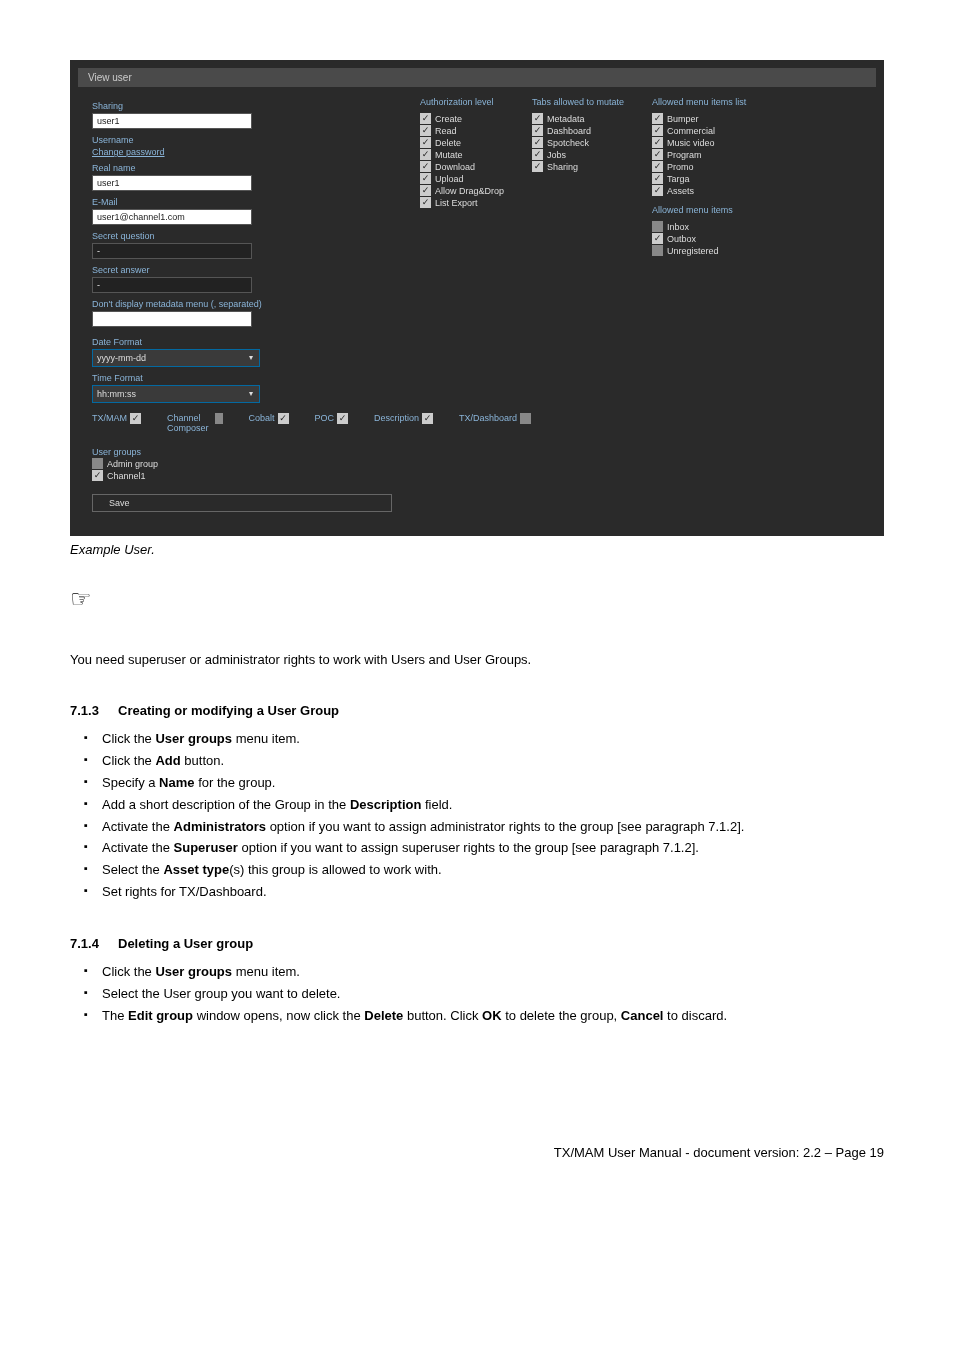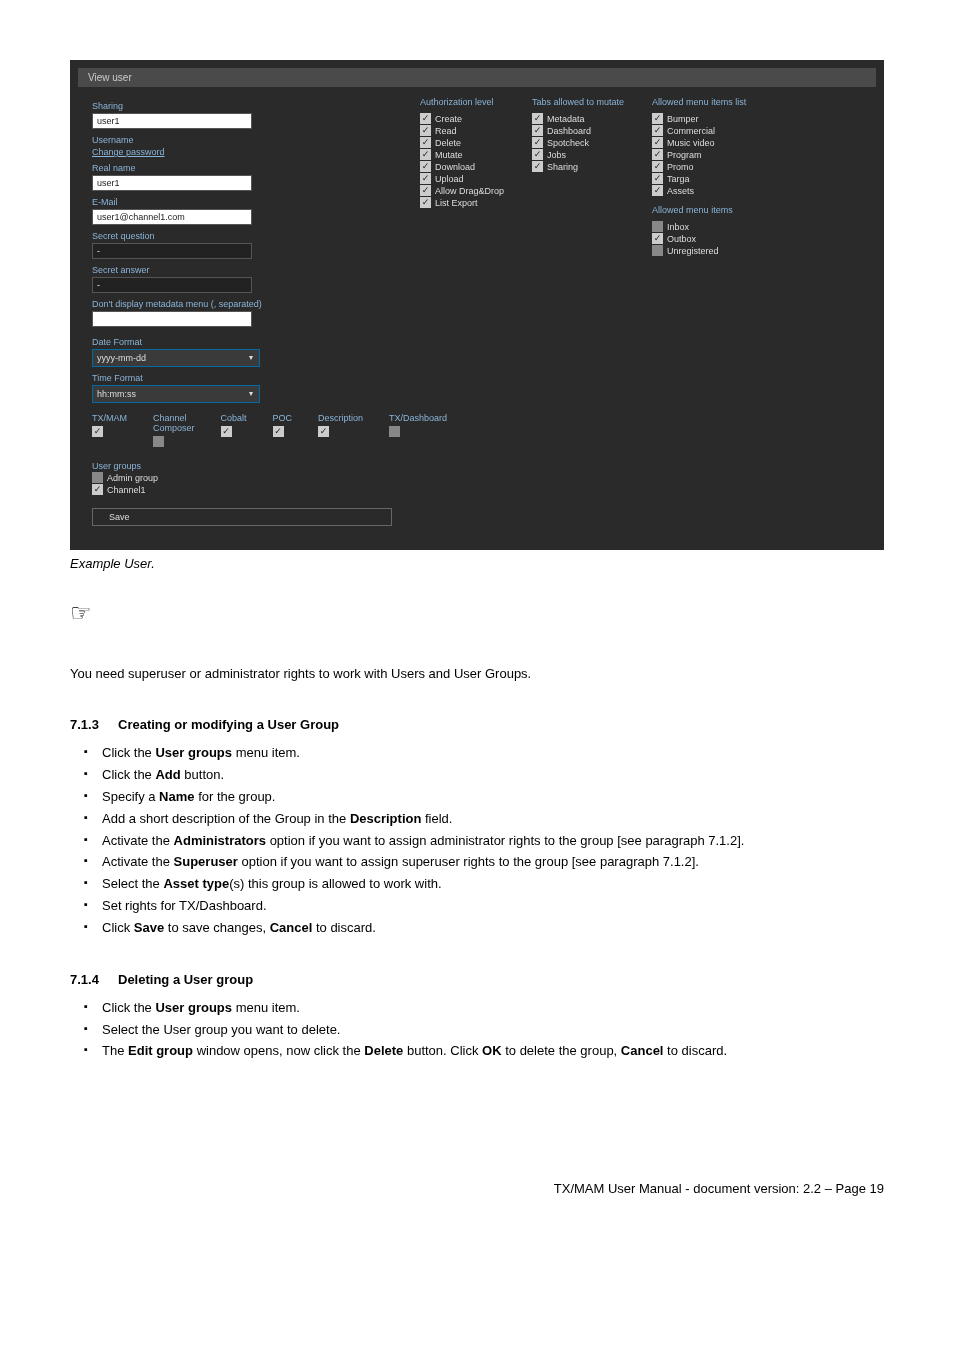--- a/index.html
+++ b/index.html
@@ -106,21 +106,21 @@
     font-size: 9px;
     margin-bottom: 3px;
   }
   .app-row {
     display: flex;
     gap: 26px;
     margin-top: 8px;
   }
   .app-item {
     display: flex;
-    flex-direction: column;
+    flex-direction: row;
     align-items: flex-start;
     gap: 3px;
   }
   .app-name {
     color: #8ab4d8;
     font-size: 9px;
   }
   .ss-section {
     margin-top: 8px;
   }
@@ -380,21 +380,20 @@
 </h3>
 <ul class="bullets" id="list-713">
     <li>Click the <span class="b">User groups</span> menu item.</li>
     <li>Click the <span class="b">Add</span> button.</li>
     <li>Specify a <span class="b">Name</span> for the group.</li>
     <li>Add a short description of the Group in the <span class="b">Description</span> field.</li>
     <li>Activate the <span class="b">Administrators</span> option if you want to assign administrator rights to the group [see paragraph 7.1.2].</li>
     <li>Activate the <span class="b">Superuser</span> option if you want to assign superuser rights to the group [see paragraph 7.1.2].</li>
     <li>Select the <span class="b">Asset type</span>(s) this group is allowed to work with.</li>
     <li>Set rights for TX/Dashboard.</li>
-    <li>Click <span class="b">Save</span> to save changes, <span class="b">Cancel</span> to discard.</li>
   </ul>
 
 <h3 class="section">
   <span class="sn">7.1.4</span><span>Deleting a User group</span>
 </h3>
 <ul class="bullets" id="list-714">
     <li>Click the <span class="b">User groups</span> menu item.</li>
     <li>Select the User group you want to delete.</li>
     <li>The <span class="b">Edit group</span> window opens, now click the <span class="b">Delete</span> button. Click <span class="b">OK</span> to delete the group, <span class="b">Cancel</span> to discard.</li>
   </ul>

